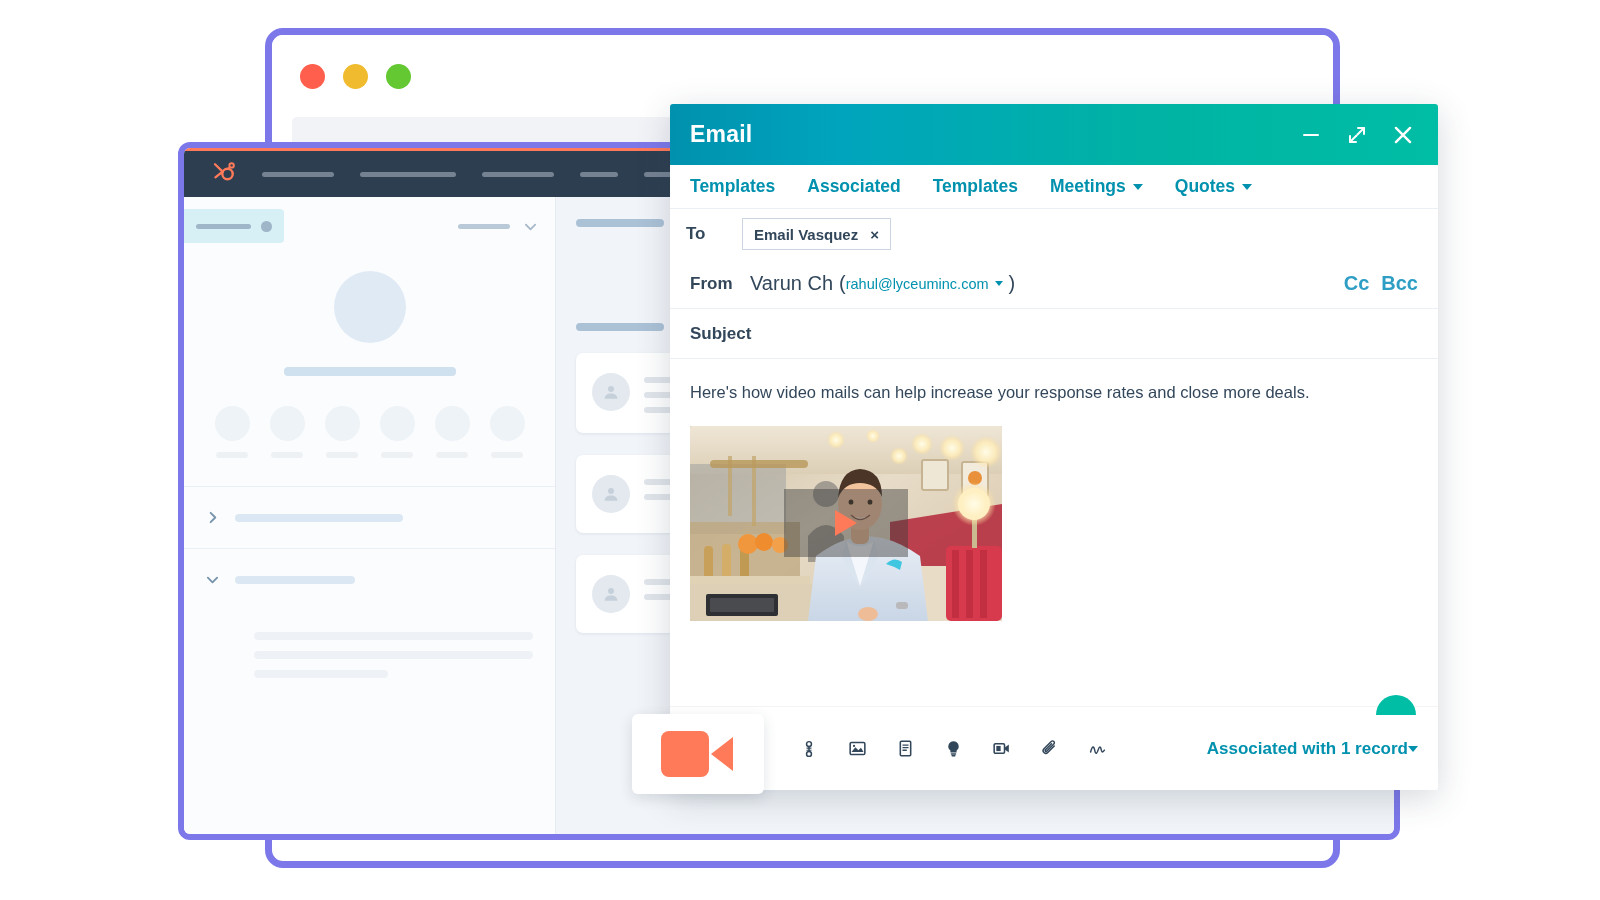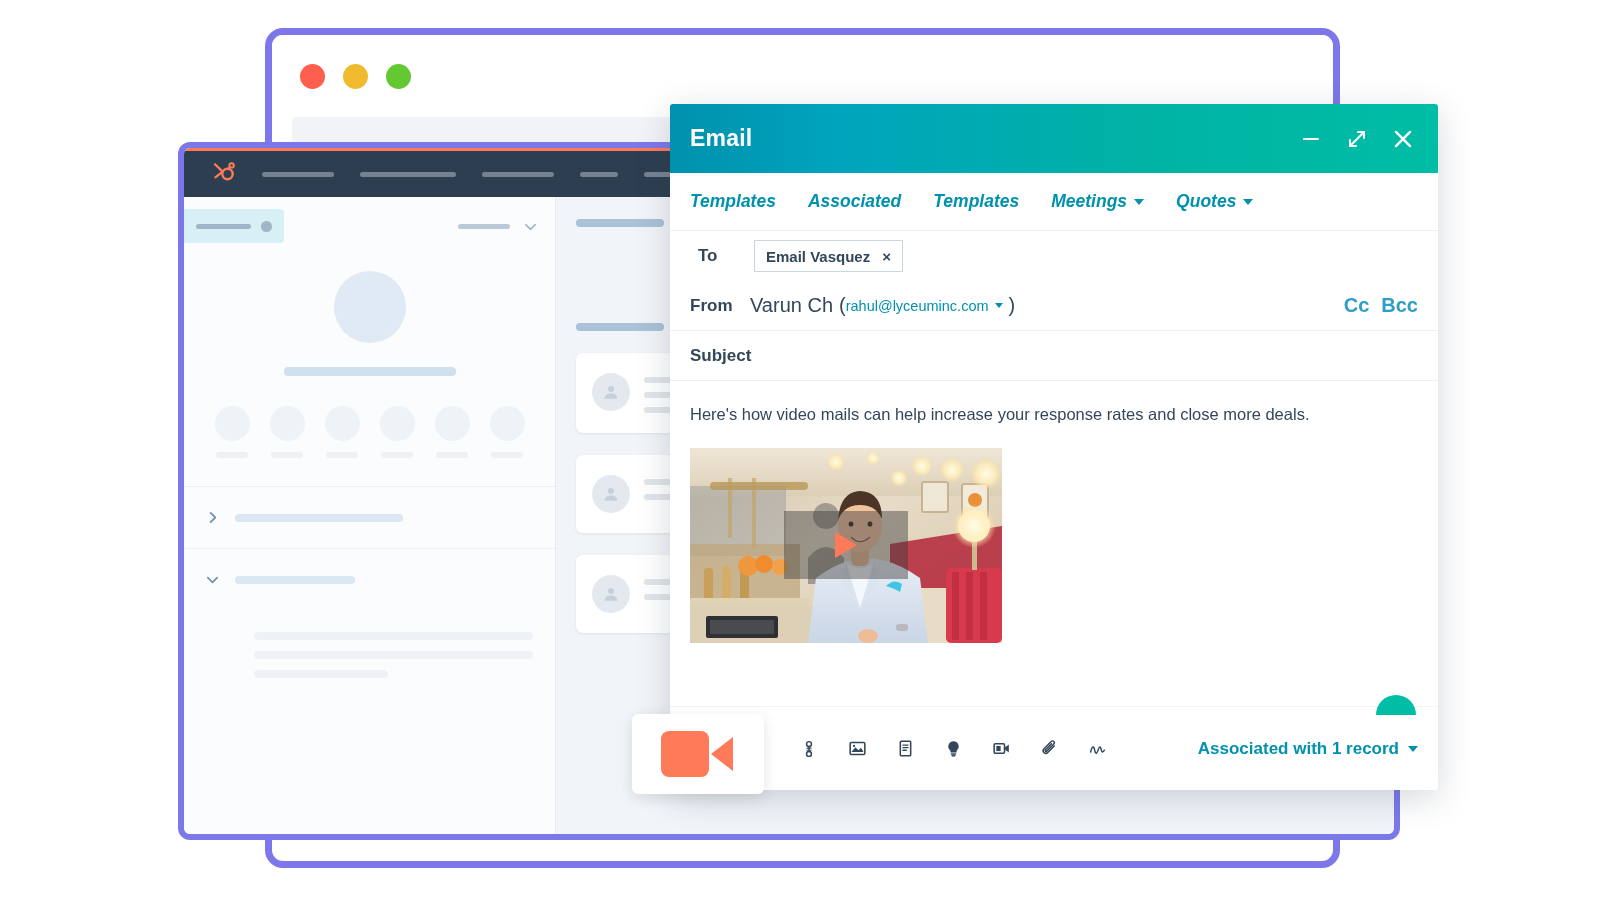--- a/index.html
+++ b/index.html
@@ -119,42 +119,42 @@
     position: absolute;
     left: 670px; top: 104px;
     width: 768px; height: 686px;
     background: #ffffff;
     border-radius: 3px;
     box-shadow: 0 8px 34px rgba(45,62,80,.20);
     display: flex; flex-direction: column;
     overflow: hidden;
   }
   .email-header {
-    height: 69px; flex: 0 0 auto;
+    height: 61px; flex: 0 0 auto;
     background: linear-gradient(90deg, #0091ae 0%, #00a4bd 22%, #00b3a4 62%, #00bda5 100%);
     display: flex; align-items: center; justify-content: space-between;
     padding: 0 22px 0 20px;
   }
   .email-title { color: #ffffff; font-size: 23px; font-weight: 600; letter-spacing: .2px; }
   .win-ctrls { display: flex; align-items: center; gap: 20px; }
   .win-btn { width: 26px; height: 26px; display: flex; align-items: center; justify-content: center; cursor: pointer; }
 
   .email-tabs {
-    height: 58px; flex: 0 0 auto; display: flex; align-items: center;
-    gap: 32px; padding: 0 20px; border-bottom: 1px solid #eaf0f6; font-style: italic;
+    height: 44px; flex: 0 0 auto; display: flex; align-items: center;
+    gap: 32px; padding: 0 20px; border-bottom: 1px solid #eaf0f6;
   }
   .tab {
     color: #0091ae; font-size: 17.5px; font-weight: 600;
     display: flex; align-items: center; gap: 7px; cursor: pointer;
   }
   .caret { width: 0; height: 0; border-left: 5px solid transparent;
     border-right: 5px solid transparent; border-top: 6px solid #0091ae; display:inline-block; }
 
   .field-row {
-    display: flex; align-items: center; padding: 0 28px;
+    display: flex; align-items: center; padding: 0 16px;
     min-height: 50px;
   }
   .field-label { color: #33475b; font-size: 17px; font-weight: 700; width: 56px; flex: 0 0 auto; }
   .recipient-chip {
     border: 1px solid #cbd6e2; background: #ffffff;
     height: 32px; display: inline-flex; align-items: center; gap: 12px;
     padding: 0 11px; font-size: 15px; color: #33475b; font-weight: 600;
   }
   .chip-x { font-size: 15px; color: #33475b; cursor: pointer; line-height: 1; }
 
@@ -191,21 +191,21 @@
   }
 
   .email-footer {
     height: 84px; flex: 0 0 auto; background: #ffffff;
     display: flex; align-items: center; padding: 0 20px 0 128px;
     gap: 26px; position: relative; border-top: 1px solid #f2f5f8;
   }
   .tool-icon { width: 22px; height: 22px; display: flex; align-items: center; justify-content: center; cursor: pointer; }
   .assoc {
     margin-left: auto; color: #0091ae; font-size: 17px; font-weight: 600;
-    display: flex; align-items: center; gap: 9px; cursor: pointer;
+    display: flex; align-items: center; cursor: pointer;
   }
   .send-arc {
     position: absolute; right: 22px; top: -12px;
     width: 40px; height: 20px; overflow: hidden;
   }
   .send-arc i {
     display: block; width: 40px; height: 40px; border-radius: 50%;
     background: #00bda5;
   }
 

